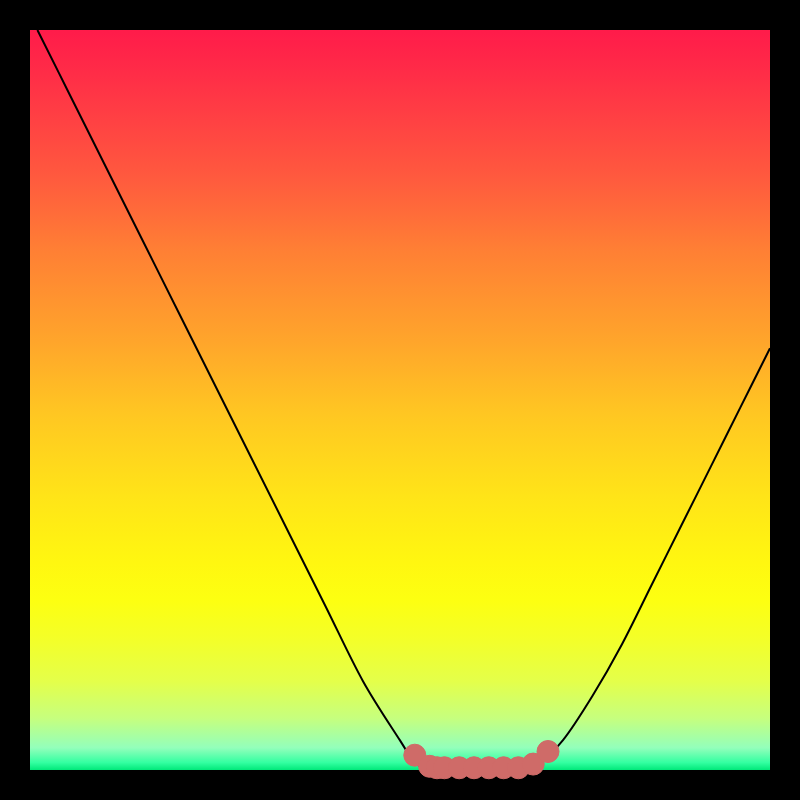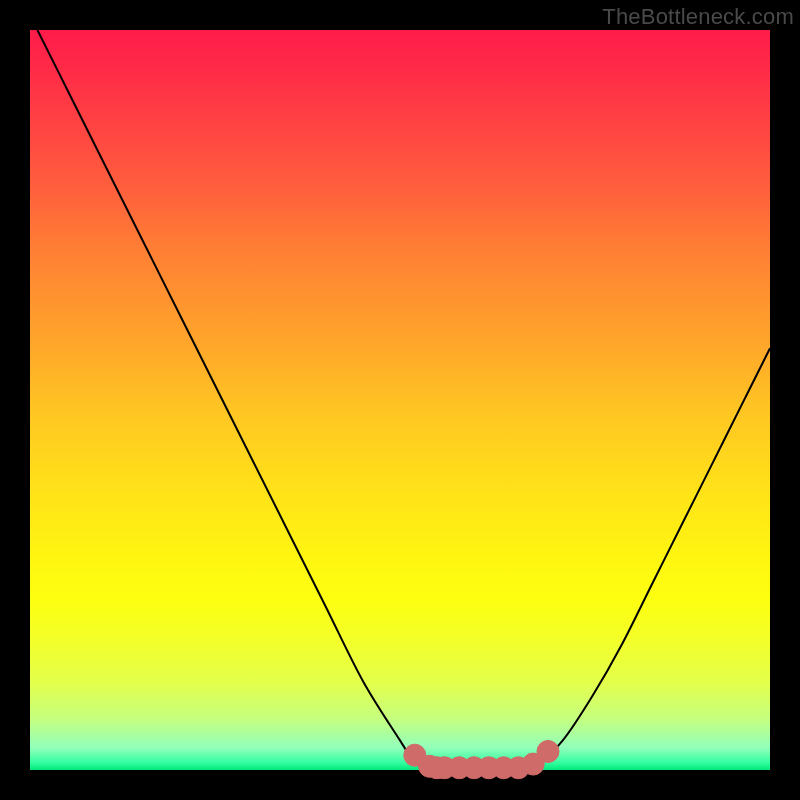--- a/index.html
+++ b/index.html
@@ -59,21 +59,20 @@
     font-weight: 500;
     letter-spacing: 0.2px;
     user-select: none;
   }
 </style>
 </head>
 <body>
 
 <div class="frame">
 
-  <div class="watermark">TheBottleneck.com</div>
 
   <div class="plot-area">
     <svg class="curve" viewBox="0 0 740 740" preserveAspectRatio="none">
       <g id="curve-group">
           <path d="M 7.4 0 C 12.333333333333334 9.866666666666655, 25.9 36.99999999999993, 37 59.19999999999993 C 48.1 81.39999999999993, 61.666666666666664 108.53333333333336, 74 133.20000000000005 C 86.33333333333333 157.86666666666673, 98.66666666666667 182.5333333333334, 111 207.20000000000005 C 123.33333333333333 231.8666666666667, 135.66666666666666 256.5333333333333, 148 281.2 C 160.33333333333334 305.8666666666667, 172.66666666666666 330.5333333333333, 185 355.2 C 197.33333333333334 379.8666666666667, 209.66666666666666 404.5333333333333, 222 429.2 C 234.33333333333334 453.8666666666667, 246.66666666666666 478.5333333333333, 259 503.2 C 271.3333333333333 527.8666666666667, 283.6666666666667 552.5333333333334, 296 577.2 C 308.3333333333333 601.8666666666667, 320.6666666666667 629, 333 651.2 C 345.3333333333333 673.4000000000001, 361.3666666666667 696.8333333333333, 370 710.4 C 378.6333333333333 723.9666666666667, 379.8666666666667 727.6666666666667, 384.8 732.6 C 389.73333333333335 737.5333333333333, 397.1333333333333 738.7666666666667, 399.6 740 C 402.0666666666667 741.2333333333333, 397.1333333333333 740, 399.6 740 C 402.0666666666667 740, 409.4666666666667 740, 414.40000000000003 740 C 419.33333333333337 740, 424.26666666666665 740, 429.2 740 C 434.1333333333333 740, 439.06666666666666 740, 444 740 C 448.93333333333334 740, 453.8666666666667 740, 458.8 740 C 463.73333333333335 740, 468.6666666666667 740, 473.6 740 C 478.53333333333336 740, 483.4666666666667 740, 488.40000000000003 740 C 493.33333333333337 740, 500.73333333333335 740, 503.20000000000005 740 C 505.66666666666674 740, 498.2666666666667 744.9333333333334, 503.20000000000005 740 C 508.1333333333334 735.0666666666666, 522.9333333333333 722.7333333333333, 532.8 710.4 C 542.6666666666666 698.0666666666666, 552.5333333333333 682.0333333333333, 562.4 666 C 572.2666666666667 649.9666666666667, 582.1333333333333 632.7, 592 614.2 C 601.8666666666667 595.7, 611.7333333333333 574.7333333333333, 621.6 555 C 631.4666666666667 535.2666666666667, 641.3333333333334 515.5333333333333, 651.2 495.79999999999995 C 661.0666666666667 476.0666666666666, 670.9333333333334 456.33333333333337, 680.8000000000001 436.6 C 690.6666666666667 416.8666666666667, 700.5333333333333 397.1333333333334, 710.4 377.40000000000003 C 720.2666666666667 357.6666666666667, 735.0666666666666 328.0666666666667, 740 318.20000000000005" fill="none" stroke="#000000" stroke-width="2"></path>
         </g>
       <g id="marker-group">
           <circle cx="384.8" cy="725.2" r="11" fill="#cf6b68" stroke="#cf6b68"></circle>
           <circle cx="399.6" cy="736.3" r="11" fill="#cf6b68" stroke="#cf6b68"></circle>
           <circle cx="407.00000000000006" cy="737.78" r="11" fill="#cf6b68" stroke="#cf6b68"></circle>

